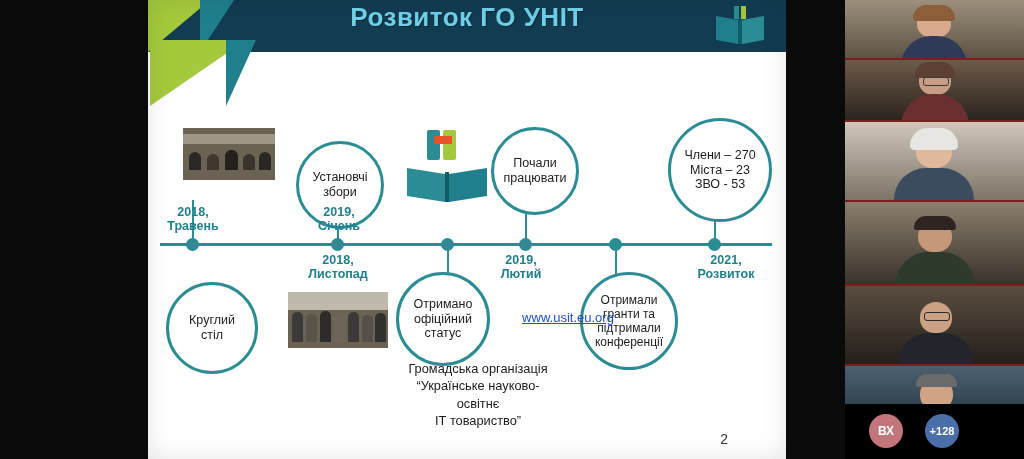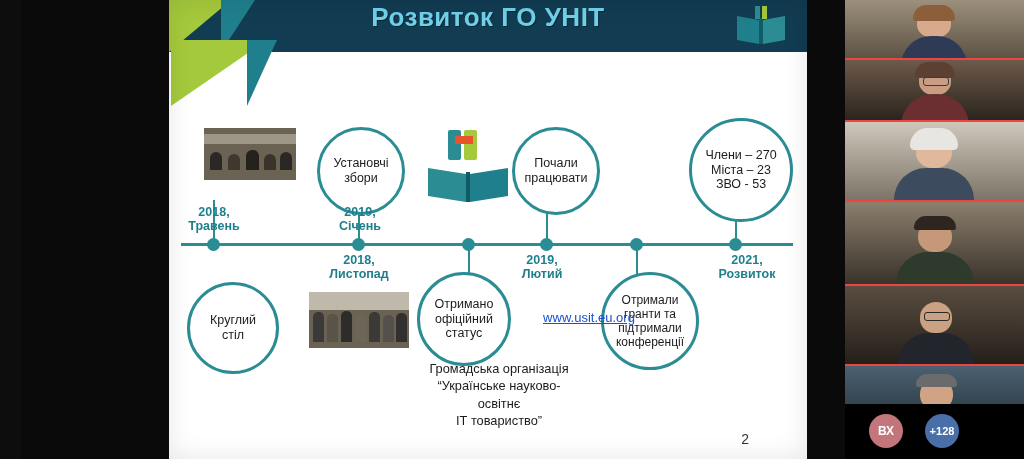--- a/index.html
+++ b/index.html
@@ -20,21 +20,20 @@
     background: #0d0d0d;
   }
 
   
   .stage {
     position: absolute;
     left: 0; top: 0;
     width: 845px; height: 459px;
     background: #0a0a0a;
     overflow: hidden;
-    margin-left: 21px;
   }
   .slide {
     position: absolute;
     left: 148px; top: 0;
     width: 638px; height: 459px;
     background: #ffffff;
     overflow: hidden;
   }
   .slide-shadow {
     position: absolute;
@@ -194,21 +193,21 @@
     position: absolute;
     left: 74px; top: 340px;
     width: 0; height: 0;
   }
 
   
   .people {
     position: absolute;
     right: 0; top: 0;
     width: 179px; height: 459px;
-    background: #ef4444;
+    background: #7f1d1d;
   }
   .tile {
     position: absolute;
     right: 0;
     width: 179px;
     overflow: hidden;
     background: #111;
   }
   .tile .bg {
     position: absolute;
@@ -292,21 +291,21 @@
       <div class="tl-dot" style="left:461px"></div>
       <div class="tl-dot" style="left:560px"></div>
 
       <div class="tl-stem" style="left:44px;  top:200px; height:45px;"></div>
       <div class="tl-stem" style="left:189px; top:205px; height:40px;"></div>
       <div class="tl-stem" style="left:299px; top:245px; height:38px;"></div>
       <div class="tl-stem" style="left:377px; top:205px; height:40px;"></div>
       <div class="tl-stem" style="left:467px; top:245px; height:35px;"></div>
       <div class="tl-stem" style="left:566px; top:205px; height:40px;"></div>
 
-      <div class="bubble" style="left:148px; top:127px; width:88px; height:88px; white-space:pre-line;text-align:center;">Установчі
+      <div class="bubble" style="left:148px; top:141px; width:88px; height:88px; white-space:pre-line;text-align:center;">Установчі
 збори</div>
       <div class="bubble" style="left:343px; top:127px; width:88px; height:88px; white-space:pre-line;">Почали
 працювати</div>
       <div class="bubble" style="left:520px; top:118px; width:104px; height:104px; white-space:pre-line;">Члени – 270
 Міста – 23
 ЗВО - 53</div>
 
       <div class="bubble" style="left:248px; top:272px; width:94px; height:94px; white-space:pre-line;">Отримано
 офіційний
 статус</div>

